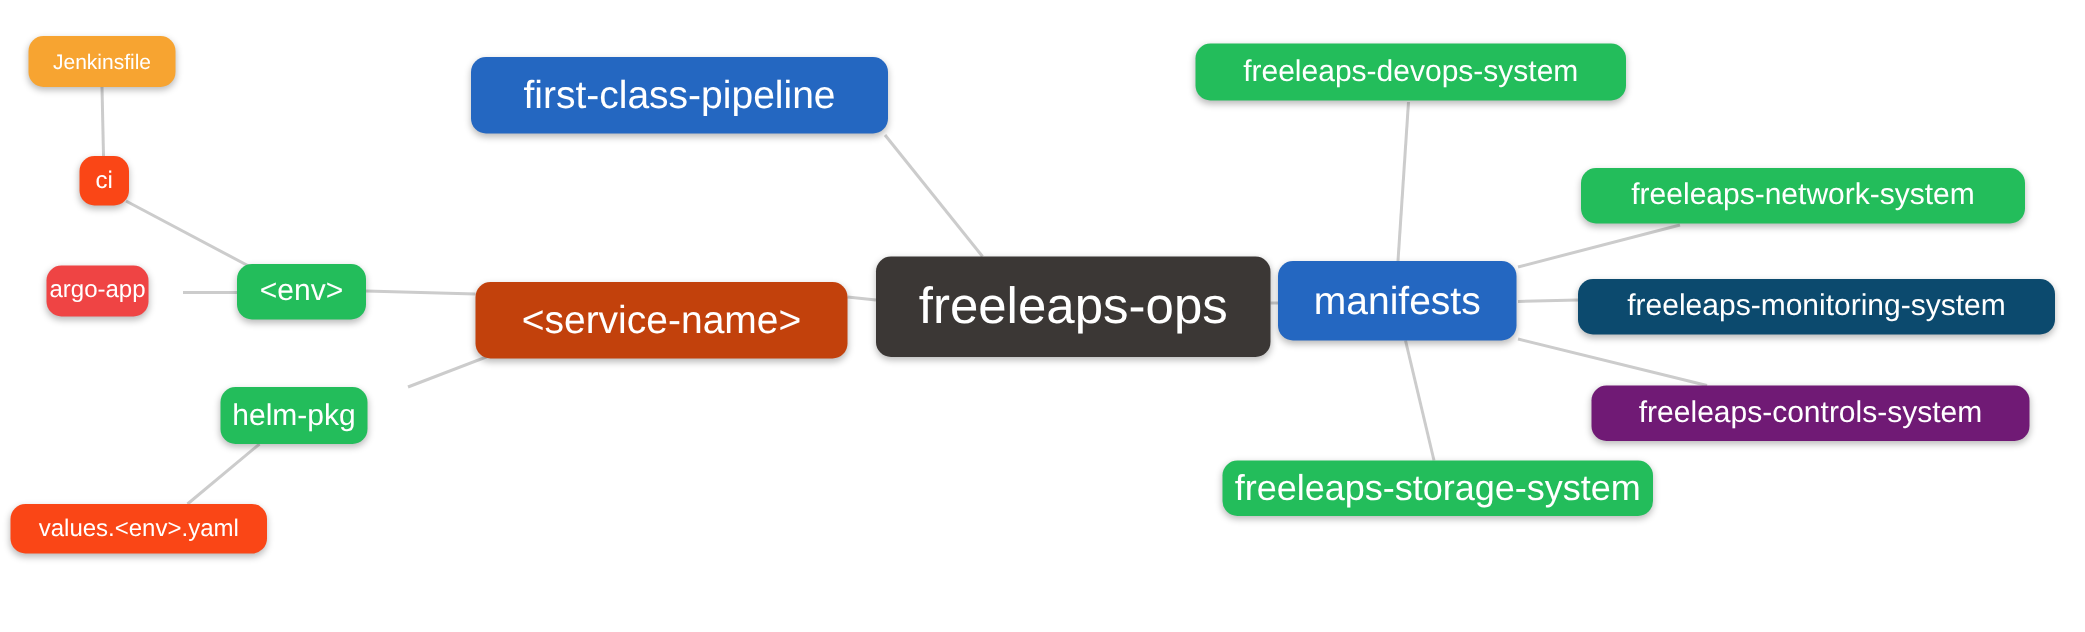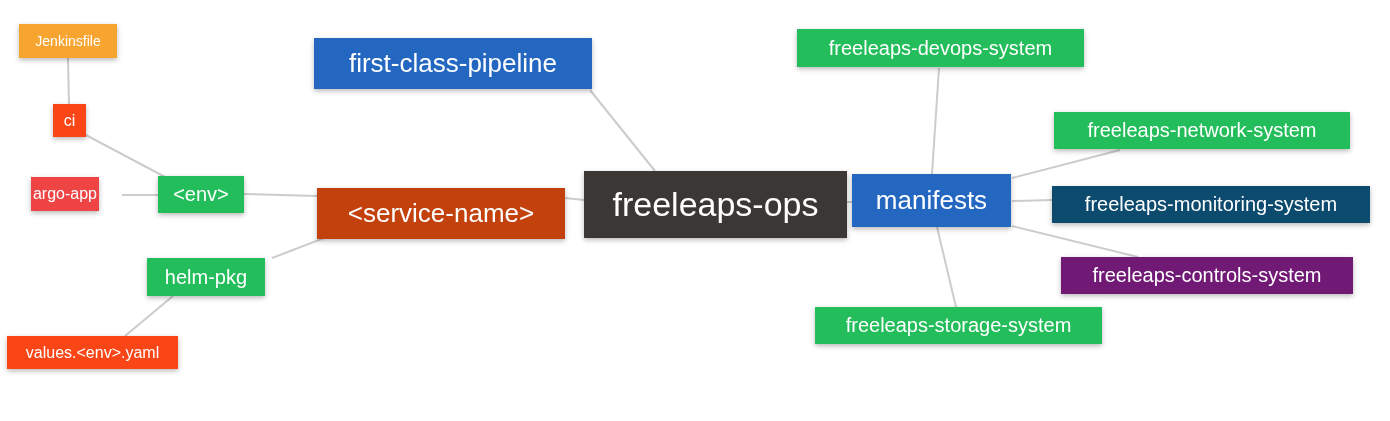--- a/index.html
+++ b/index.html
@@ -21,21 +21,21 @@
     top: 0;
     width: 1390px;
     height: 421px;
   }
   .node {
     position: absolute;
     display: flex;
     align-items: center;
     justify-content: center;
     color: #ffffff;
-    border-radius: 0;
+    border-radius: 10px;
     box-shadow: 0 2px 5px rgba(0,0,0,0.28);
     white-space: nowrap;
     box-sizing: border-box;
     cursor: default;
     user-select: none;
   }
 </style>
 </head>
 <body>
 
@@ -65,21 +65,21 @@
       </div>
       <div class="node" style="left: 317px; top: 188px; width: 248px; height: 51px; font-size: 26px; background: #c2410c;">
         <span>&lt;service-name&gt;</span>
       </div>
       <div class="node" style="left: 852px; top: 174px; width: 159px; height: 53px; font-size: 26px; background: rgb(36, 103, 193);">
         <span>manifests</span>
       </div>
       <div class="node" style="left: 158px; top: 176px; width: 86px; height: 37px; font-size: 20px; background: rgb(35, 189, 91);">
         <span>&lt;env&gt;</span>
       </div>
-      <div class="node" style="left: 147px; top: 258px; width: 118px; height: 38px; font-size: 20px; background: rgb(35, 189, 91);">
+      <div class="node" style="left: 147px; top: 258px; width: 98px; height: 38px; font-size: 20px; background: rgb(35, 189, 91);">
         <span>helm-pkg</span>
       </div>
       <div class="node" style="left: 53px; top: 104px; width: 33px; height: 33px; font-size: 16px; background: rgb(250, 70, 22);">
         <span>ci</span>
       </div>
       <div class="node" style="left: 31px; top: 177px; width: 68px; height: 34px; font-size: 16px; background: #ef4444;">
         <span>argo-app</span>
       </div>
       <div class="node" style="left: 7px; top: 336px; width: 171px; height: 33px; font-size: 16px; background: rgb(250, 70, 22);">
         <span>values.&lt;env&gt;.yaml</span>
@@ -92,17 +92,17 @@
       </div>
       <div class="node" style="left: 1054px; top: 112px; width: 296px; height: 37px; font-size: 20px; background: rgb(35, 189, 91);">
         <span>freeleaps-network-system</span>
       </div>
       <div class="node" style="left: 1052px; top: 186px; width: 318px; height: 37px; font-size: 20px; background: #0c4a6e;">
         <span>freeleaps-monitoring-system</span>
       </div>
       <div class="node" style="left: 1061px; top: 257px; width: 292px; height: 37px; font-size: 20px; background: #701a75;">
         <span>freeleaps-controls-system</span>
       </div>
-      <div class="node" style="left: 815px; top: 307px; width: 287px; height: 37px; font-size: 20px; background: rgb(35, 189, 91);">
+      <div class="node" style="left: 815px; top: 307px; width: 287px; height: 37px; font-size: 24px; background: rgb(35, 189, 91);">
         <span>freeleaps-storage-system</span>
       </div>
     </div>
 </div>
 
 </body></html>

